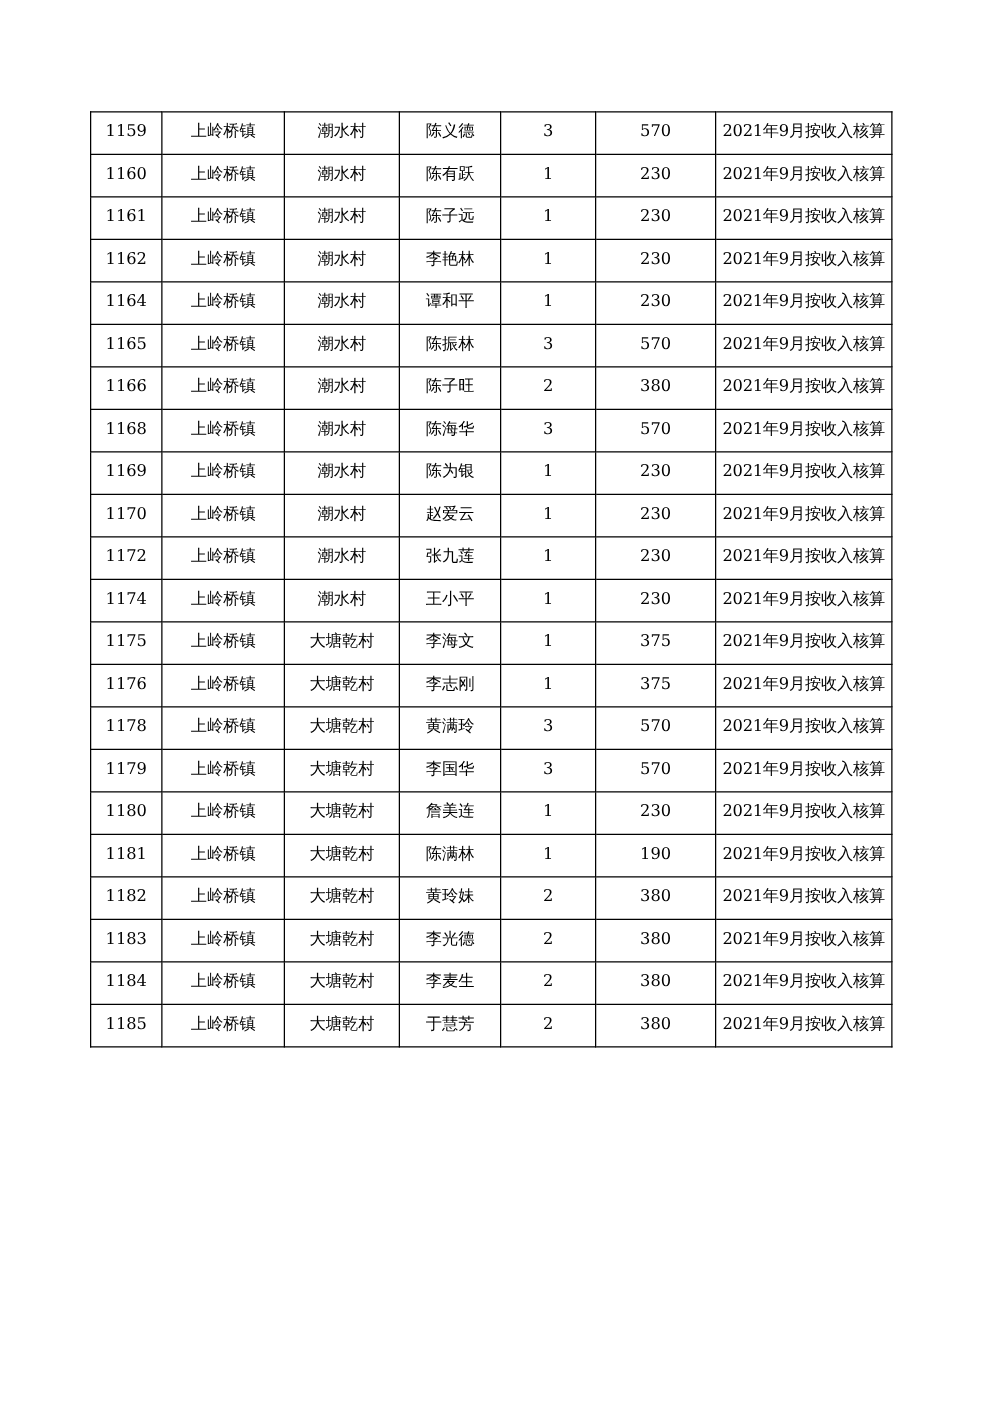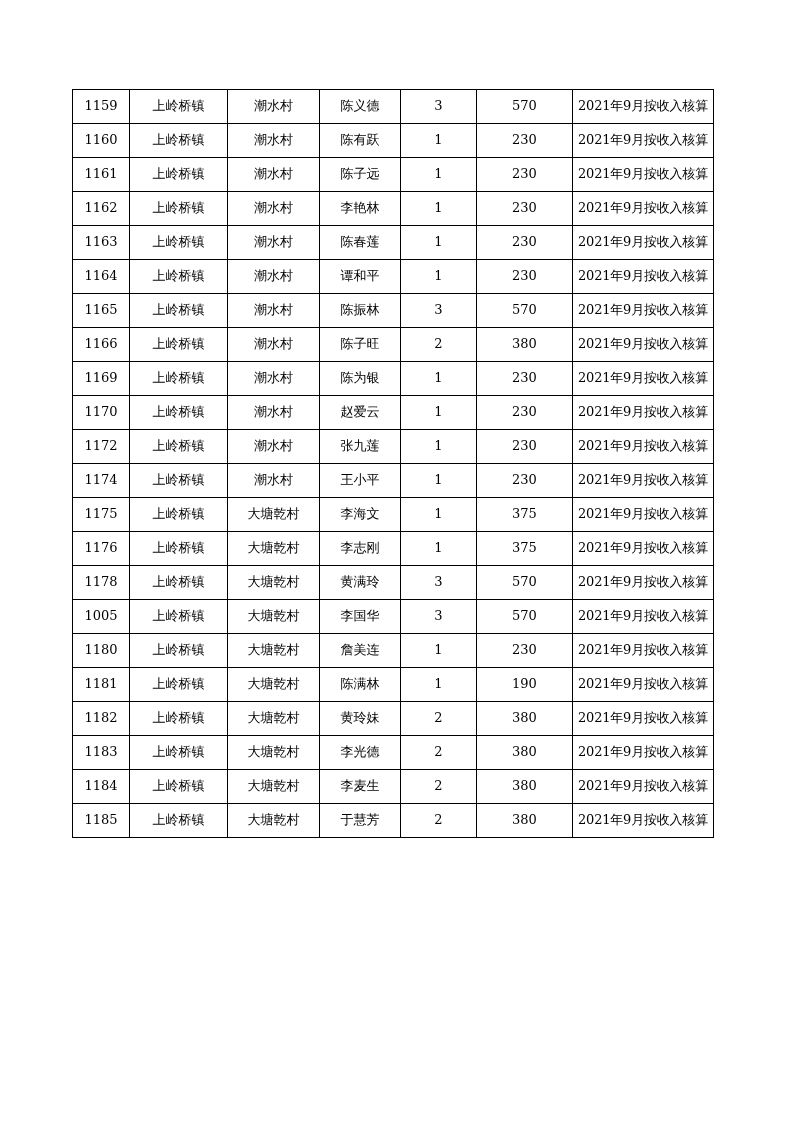--- a/index.html
+++ b/index.html
@@ -99,29 +99,20 @@
         <tr>
           <td class="cell-id">1162</td>
           <td class="cell-town">上岭桥镇</td>
           <td class="cell-village">潮水村</td>
           <td class="cell-name">李艳林</td>
           <td class="cell-count">1</td>
           <td class="cell-amount">230</td>
           <td class="cell-note">2021年9月按收入核算</td>
         </tr>
         <tr>
-          <td class="cell-id">1163</td>
-          <td class="cell-town">上岭桥镇</td>
-          <td class="cell-village">潮水村</td>
-          <td class="cell-name">陈春莲</td>
-          <td class="cell-count">1</td>
-          <td class="cell-amount">230</td>
-          <td class="cell-note">2021年9月按收入核算</td>
-        </tr>
-        <tr>
           <td class="cell-id">1164</td>
           <td class="cell-town">上岭桥镇</td>
           <td class="cell-village">潮水村</td>
           <td class="cell-name">谭和平</td>
           <td class="cell-count">1</td>
           <td class="cell-amount">230</td>
           <td class="cell-note">2021年9月按收入核算</td>
         </tr>
         <tr>
           <td class="cell-id">1165</td>
@@ -135,20 +126,29 @@
         <tr>
           <td class="cell-id">1166</td>
           <td class="cell-town">上岭桥镇</td>
           <td class="cell-village">潮水村</td>
           <td class="cell-name">陈子旺</td>
           <td class="cell-count">2</td>
           <td class="cell-amount">380</td>
           <td class="cell-note">2021年9月按收入核算</td>
         </tr>
         <tr>
+          <td class="cell-id">1168</td>
+          <td class="cell-town">上岭桥镇</td>
+          <td class="cell-village">潮水村</td>
+          <td class="cell-name">陈海华</td>
+          <td class="cell-count">3</td>
+          <td class="cell-amount">570</td>
+          <td class="cell-note">2021年9月按收入核算</td>
+        </tr>
+        <tr>
           <td class="cell-id">1169</td>
           <td class="cell-town">上岭桥镇</td>
           <td class="cell-village">潮水村</td>
           <td class="cell-name">陈为银</td>
           <td class="cell-count">1</td>
           <td class="cell-amount">230</td>
           <td class="cell-note">2021年9月按收入核算</td>
         </tr>
         <tr>
           <td class="cell-id">1170</td>
@@ -198,21 +198,21 @@
         <tr>
           <td class="cell-id">1178</td>
           <td class="cell-town">上岭桥镇</td>
           <td class="cell-village">大塘乾村</td>
           <td class="cell-name">黄满玲</td>
           <td class="cell-count">3</td>
           <td class="cell-amount">570</td>
           <td class="cell-note">2021年9月按收入核算</td>
         </tr>
         <tr>
-          <td class="cell-id">1005</td>
+          <td class="cell-id">1179</td>
           <td class="cell-town">上岭桥镇</td>
           <td class="cell-village">大塘乾村</td>
           <td class="cell-name">李国华</td>
           <td class="cell-count">3</td>
           <td class="cell-amount">570</td>
           <td class="cell-note">2021年9月按收入核算</td>
         </tr>
         <tr>
           <td class="cell-id">1180</td>
           <td class="cell-town">上岭桥镇</td>

